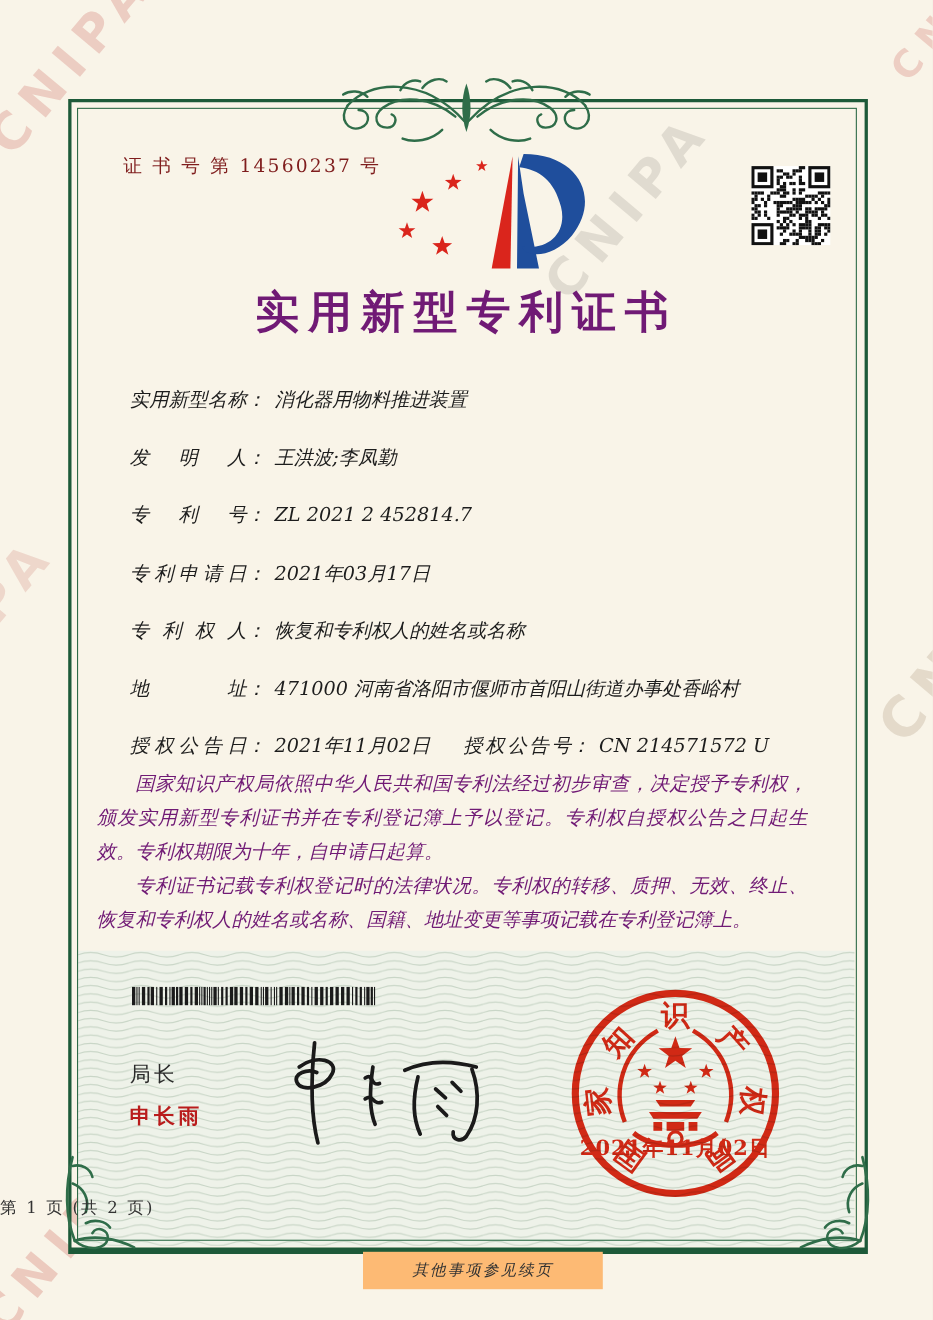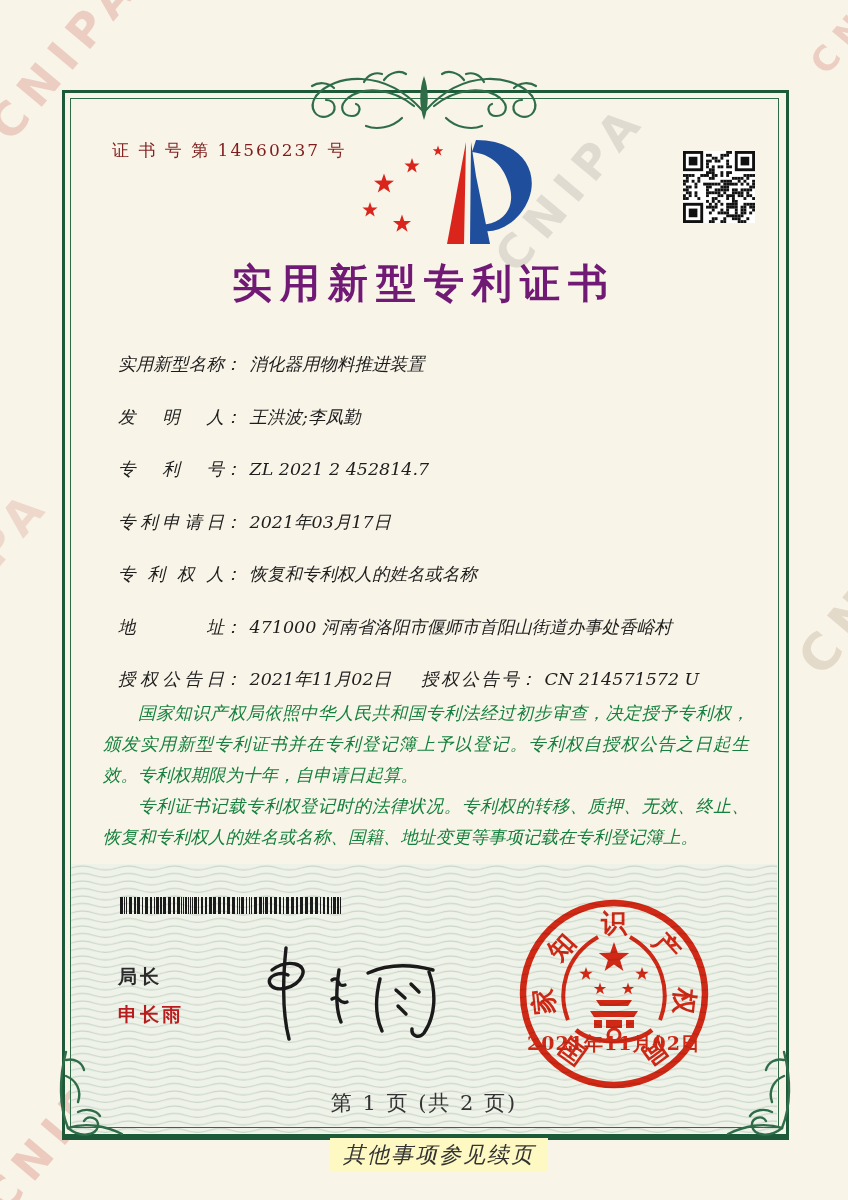--- a/index.html
+++ b/index.html
@@ -37,38 +37,38 @@
 
   
   .fields{position:absolute;left:118px;top:350px;width:648px;font-size:17.5px;color:#1d1d1d;font-style:italic;}
   .row{margin-bottom:24.5px;line-height:28px;white-space:nowrap;}
   .lbl{display:inline-block;width:106px;text-align:justify;text-align-last:justify;vertical-align:top;}
   .colon{display:inline-block;margin-right:8px;}
   .pair2{margin-left:30px;}
   .pair2 .lbl{width:98px;}
 
   
-  .body-text{position:absolute;left:103px;top:698px;width:646px;
-      font-style:italic;font-size:17.5px;line-height:31px;color:#15803d;text-align:justify;}
+  .body-text{position:absolute;left:88px;top:698px;width:646px;
+      font-style:italic;font-size:17.5px;line-height:31px;color:#701a75;text-align:justify;}
   .body-text p{margin:0;text-indent:2em;}
 
   
   .barcode{position:absolute;left:120px;top:897px;}
   .signer-title{position:absolute;left:118px;top:964px;font-family:"DejaVu Sans",sans-serif;
-      font-weight:bold;font-size:19px;color:#2b2b2b;letter-spacing:3px;}
+      font-weight:normal;font-size:19px;color:#2b2b2b;letter-spacing:3px;}
   .signer-name{position:absolute;left:118px;top:1002px;font-family:"DejaVu Sans",sans-serif;
       font-weight:bold;font-size:19px;color:#b91c1c;letter-spacing:3px;}
   .signature{position:absolute;left:228px;top:942px;}
   .seal{position:absolute;left:514px;top:894px;mix-blend-mode:multiply;}
   .seal-char{font-family:"DejaVu Serif",serif;font-weight:bold;font-size:26px;fill:#e02b17;}
   .seal-date{font-family:"DejaVu Serif",serif;font-size:19px;letter-spacing:1px;fill:#e02b17;font-weight:bold;}
-  .page-num{position:absolute;left:0;top:1089px;width:848px;text-align:center;
-      font-size:21px;letter-spacing:2px;color:#333;}
-  .cont-box{position:absolute;left:330px;top:1138px;width:218px;height:34px;background:#fef9c3;
-      display:flex;align-items:center;justify-content:center;font-style:italic;font-size:22px;
+  .page-num{position:absolute;left:0;top:1089px;width:848px;
+      font-size:15px;letter-spacing:2px;color:#333;}
+  .cont-box{position:absolute;left:330px;top:1138px;width:218px;height:34px;background:#fdba74;
+      display:flex;align-items:center;justify-content:center;font-style:italic;font-size:14px;
       letter-spacing:2px;color:#333;}
 </style>
 </head>
 <body>
 
 <div class="page">
 
   <svg width="0" height="0" style="position:absolute">
     <defs>
       <path id="star" d="M0,-10 L2.35,-3.24 L9.51,-3.09 L3.8,1.24 L5.88,8.09 L0,4 L-5.88,8.09 L-3.8,1.24 L-9.51,-3.09 L-2.35,-3.24 Z"></path>

